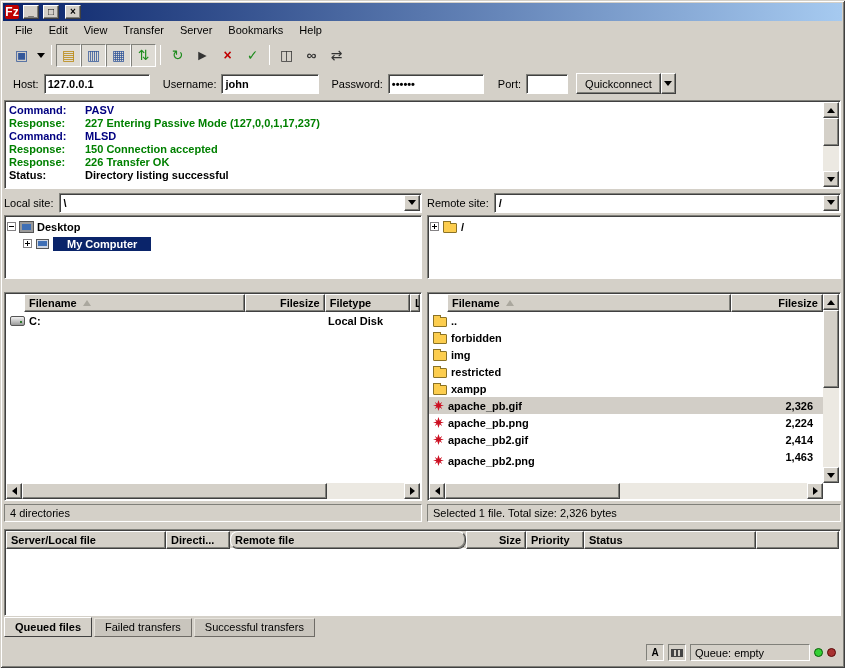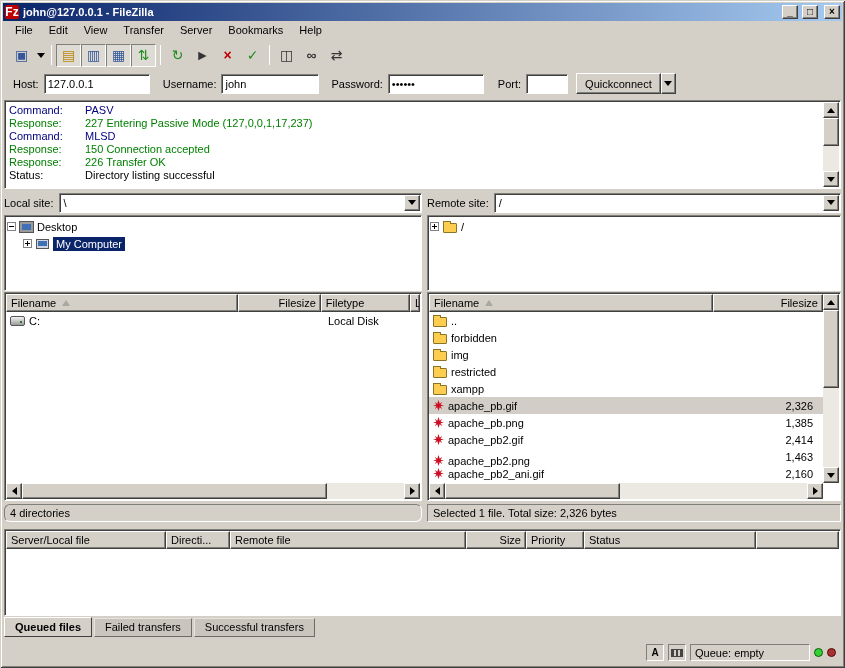--- a/index.html
+++ b/index.html
@@ -6,21 +6,21 @@
   body { background:#808080; font-family:"Liberation Sans", sans-serif; font-size:11px; color:#000; }
   .window { position:relative; width:845px; height:668px; background:#d4d0c8;
             box-shadow: inset 1px 1px 0 #d4d0c8, inset -1px -1px 0 #404040,
                         inset 2px 2px 0 #ffffff, inset -2px -2px 0 #80807a; overflow:hidden; }
   .abs { position:absolute; }
 
   
   .raised { background:#d4d0c8; border:1px solid; border-color:#ffffff #404040 #404040 #ffffff;
             box-shadow: inset -1px -1px 0 #80807a; }
   .sunkenfield { background:#ffffff; border:1px solid; border-color:#80807a #ffffff #ffffff #80807a;
-                 box-shadow: inset 1px 1px 0 #404040; }
+                 box-shadow: inset 1px 1px 0 #404040; font-weight: bold; }
   .panel-sunken { border:1px solid; border-color:#80807a #ffffff #ffffff #80807a; }
 
   
   .titlebar { top:3px; left:3px; right:3px; height:18px;
               background:linear-gradient(90deg,#0a246a,#a6caf0);
               display:flex; align-items:center; padding:0 2px; gap:4px; }
   .app-logo { width:14px; height:14px; background:#bf0000; color:#fff; font-weight:bold; font-size:12px;
               display:flex; align-items:center; justify-content:center; border-radius:2px; }
   .title-text { flex:1; color:#fff; font-weight:bold; font-size:11px; white-space:nowrap; overflow:hidden; }
   .win-btn { width:16px; height:14px; display:flex; align-items:center; justify-content:center;
@@ -72,43 +72,43 @@
              display:flex; }
   .hthumb { height:16px; flex:none; }
   .htrack { flex:1; }
 
   
   .siterow-group { top:192px; height:21px; display:flex; align-items:center; }
   .combo { flex:1; height:20px; position:relative; padding:3px 20px 2px 4px; background:#fff; white-space:nowrap; }
   .combo-btn { position:absolute; right:1px; top:1px; width:16px; height:16px; display:flex; align-items:center; justify-content:center; }
 
   
-  .tree { top:215px; height:76px; background:#fff; padding:2px; overflow:hidden; }
+  .tree { top:215px; height:64px; background:#fff; padding:2px; overflow:hidden; }
   .tree-row { height:17px; display:flex; align-items:center; gap:4px; white-space:nowrap; }
   .exp { width:9px; height:9px; flex:none; background:#fff; border:1px solid #848284; position:relative; }
   .exp::before { content:""; position:absolute; left:1px; top:3px; width:5px; height:1px; background:#000; }
   .exp.plus::after { content:""; position:absolute; left:3px; top:1px; width:1px; height:5px; background:#000; }
-  .sel-label { background:#0a246a; color:#fff; padding:1px 3px; }
+  .sel-label { background:#0a246a; color:#fff; padding:1px 14px; }
 
   
   .i-folder { width:14px; height:10px; flex:none; background:#fccd4e; border:1px solid #8a7226; border-radius:1px; position:relative; margin-top:2px; }
   .i-folder::before { content:""; position:absolute; top:-3px; left:-1px; width:6px; height:2px; background:#fccd4e; border:1px solid #8a7226; border-bottom:none; }
   .i-docs { width:14px; height:10px; flex:none; background:#fccd4e; border:1px solid #8a7226; position:relative; margin-top:2px; }
   .i-docs::after { content:""; position:absolute; left:2px; top:1px; width:8px; height:6px; background:#fff; border:1px solid #999; }
   .i-desktop { width:13px; height:10px; flex:none; background:#3f6fb5; border:2px solid #9a9a9a; box-shadow:0 0 0 1px #555; }
   .i-computer { width:13px; height:10px; flex:none; background:#cfd6e2; border:1px solid #555; position:relative; }
   .i-computer::after { content:""; position:absolute; left:1px; top:1px; right:1px; height:5px; background:#3f6fb5; }
   .i-drive { width:15px; height:10px; flex:none; background:linear-gradient(#f2f2f2,#9a9a9a); border:1px solid #555; border-radius:2px; position:relative; }
   .i-drive::after { content:""; position:absolute; right:2px; bottom:2px; width:2px; height:2px; background:#2d7a2d; }
   .i-star { width:11px; height:11px; flex:none; background:#cc1022;
             clip-path: polygon(50% 0,61% 35%,85% 15%,69% 44%,100% 50%,69% 56%,85% 85%,61% 65%,50% 100%,39% 65%,15% 85%,31% 56%,0 50%,31% 44%,15% 15%,39% 35%); }
 
   
   .pane { top:292px; height:209px; background:#fff; }
-  .lheader { position:absolute; top:1px; left:1px; right:1px; height:18px; display:flex; background:#d4d0c8; }
+  .lheader { position:absolute; top:1px; left:19px; right:1px; height:18px; display:flex; background:#d4d0c8; }
   .hcol { height:18px; display:flex; align-items:center; padding:0 4px; overflow:hidden; white-space:nowrap; }
   .hcol.right { justify-content:flex-end; }
   .lbody { position:absolute; top:19px; left:1px; bottom:17px; overflow:hidden; }
   .file-row { height:17px; display:flex; align-items:center; white-space:nowrap; }
   .cell { display:flex; align-items:center; gap:4px; padding:0 4px; overflow:hidden; height:17px; }
   .row-selected { background:#d2cec7; }
 
   
   .sbar { top:504px; height:18px; display:flex; align-items:center; padding:0 5px; white-space:nowrap; }
 
@@ -130,21 +130,20 @@
   .led-green { background:#35d035; border:1px solid #0a5c0a; }
   .led-red { background:#a83232; border:1px solid #5c0a0a; }
 </style>
 </head>
 <body>
 
 <div class="window">
 
   <div class="abs titlebar">
     <div class="app-logo">Fz</div>
-    <div class="title-text">john@127.0.0.1 - FileZilla</div>
     <div class="win-btn raised">_</div>
     <div class="win-btn raised">□</div>
     <div class="win-btn raised" style="margin-left:2px;">×</div>
   </div>
 
   <div class="abs menubar">
     <span class="menu-item">File</span>
     <span class="menu-item">Edit</span>
     <span class="menu-item">View</span>
     <span class="menu-item">Transfer</span>
@@ -399,50 +398,41 @@
         <div class="cell" style="width:110px;justify-content:flex-end;padding-right:10px;">
             <span>2,326</span>
           </div>
       </div>
       <div class="file-row">
         <div class="cell" style="flex:1;">
             <span class="i-star"></span>
             <span>apache_pb.png</span>
           </div>
         <div class="cell" style="width:110px;justify-content:flex-end;padding-right:10px;">
-            <span>1,385</span>
+            <span>2,224</span>
           </div>
       </div>
       <div class="file-row">
         <div class="cell" style="flex:1;">
             <span class="i-star"></span>
             <span>apache_pb2.gif</span>
           </div>
         <div class="cell" style="width:110px;justify-content:flex-end;padding-right:10px;">
             <span>2,414</span>
           </div>
       </div>
       <div class="file-row">
         <div class="cell" style="flex:1;margin-top:8px;">
             <span class="i-star"></span>
             <span>apache_pb2.png</span>
           </div>
         <div class="cell" style="width:110px;justify-content:flex-end;padding-right:10px;">
             <span>1,463</span>
           </div>
       </div>
-      <div class="file-row">
-        <div class="cell" style="flex:1;">
-            <span class="i-star"></span>
-            <span>apache_pb2_ani.gif</span>
-          </div>
-        <div class="cell" style="width:110px;justify-content:flex-end;padding-right:10px;">
-            <span>2,160</span>
-          </div>
-      </div>
     </div>
     <div class="vscroll" style="top:1px;bottom:17px;">
       <div class="sb-btn raised">
           <span class="t-up"></span>
         </div>
       <div class="vtrack">
           <div class="vthumb raised" style="top:0;height:78px;"></div>
         </div>
       <div class="sb-btn raised">
           <span class="t-down"></span>
@@ -453,36 +443,36 @@
           <span class="t-left"></span>
         </div>
       <div class="hthumb raised" style="width:175px;"></div>
       <div class="htrack"></div>
       <div class="sb-btn raised">
           <span class="t-right"></span>
         </div>
     </div>
   </div>
 
-  <div class="abs sbar panel-sunken" style="left:4px;width:418px;border-radius:6px;">
+  <div class="abs sbar panel-sunken" style="left:4px;width:418px;">
     <span>4 directories</span>
   </div>
   <div class="abs sbar panel-sunken" style="left:427px;width:414px;">
     <span>Selected 1 file. Total size: 2,326 bytes</span>
   </div>
 
   <div class="abs queue-pane sunkenfield">
     <div class="qheader">
       <div class="hcol raised" style="width:160px;">
           <span>Server/Local file</span>
         </div>
       <div class="hcol raised" style="width:64px;">
           <span>Directi...</span>
         </div>
-      <div class="hcol raised" style="width:236px;">
+      <div class="hcol raised" style="width:236px;border-radius:8px;">
           <span>Remote file</span>
         </div>
       <div class="hcol raised right" style="width:60px;">
           <span>Size</span>
         </div>
       <div class="hcol raised" style="width:58px;">
           <span>Priority</span>
         </div>
       <div class="hcol raised" style="width:172px;">
           <span>Status</span>

